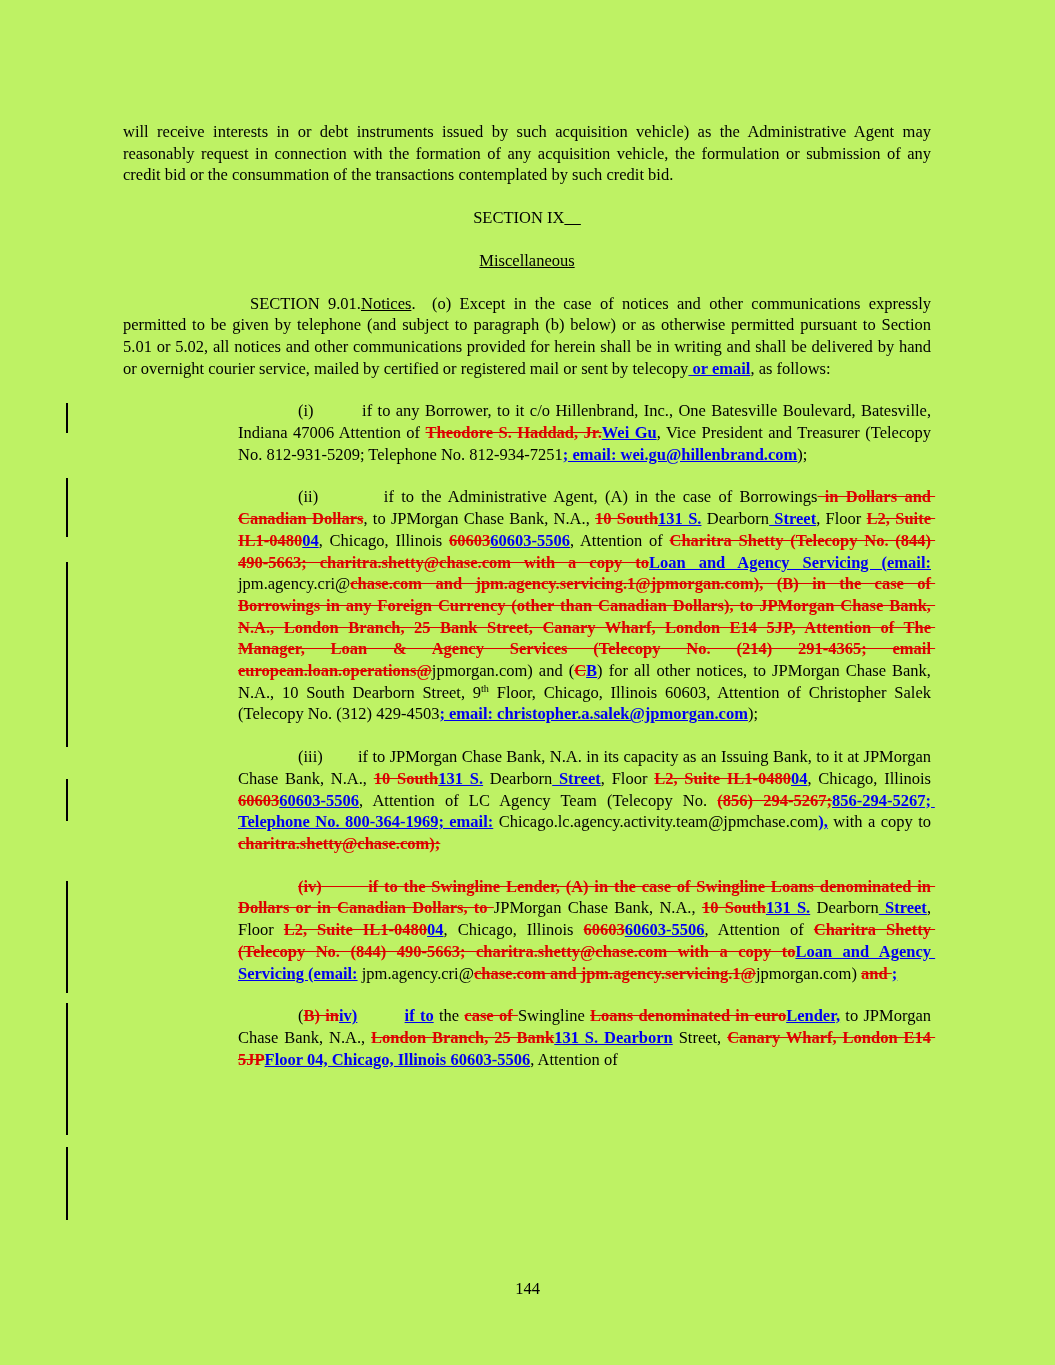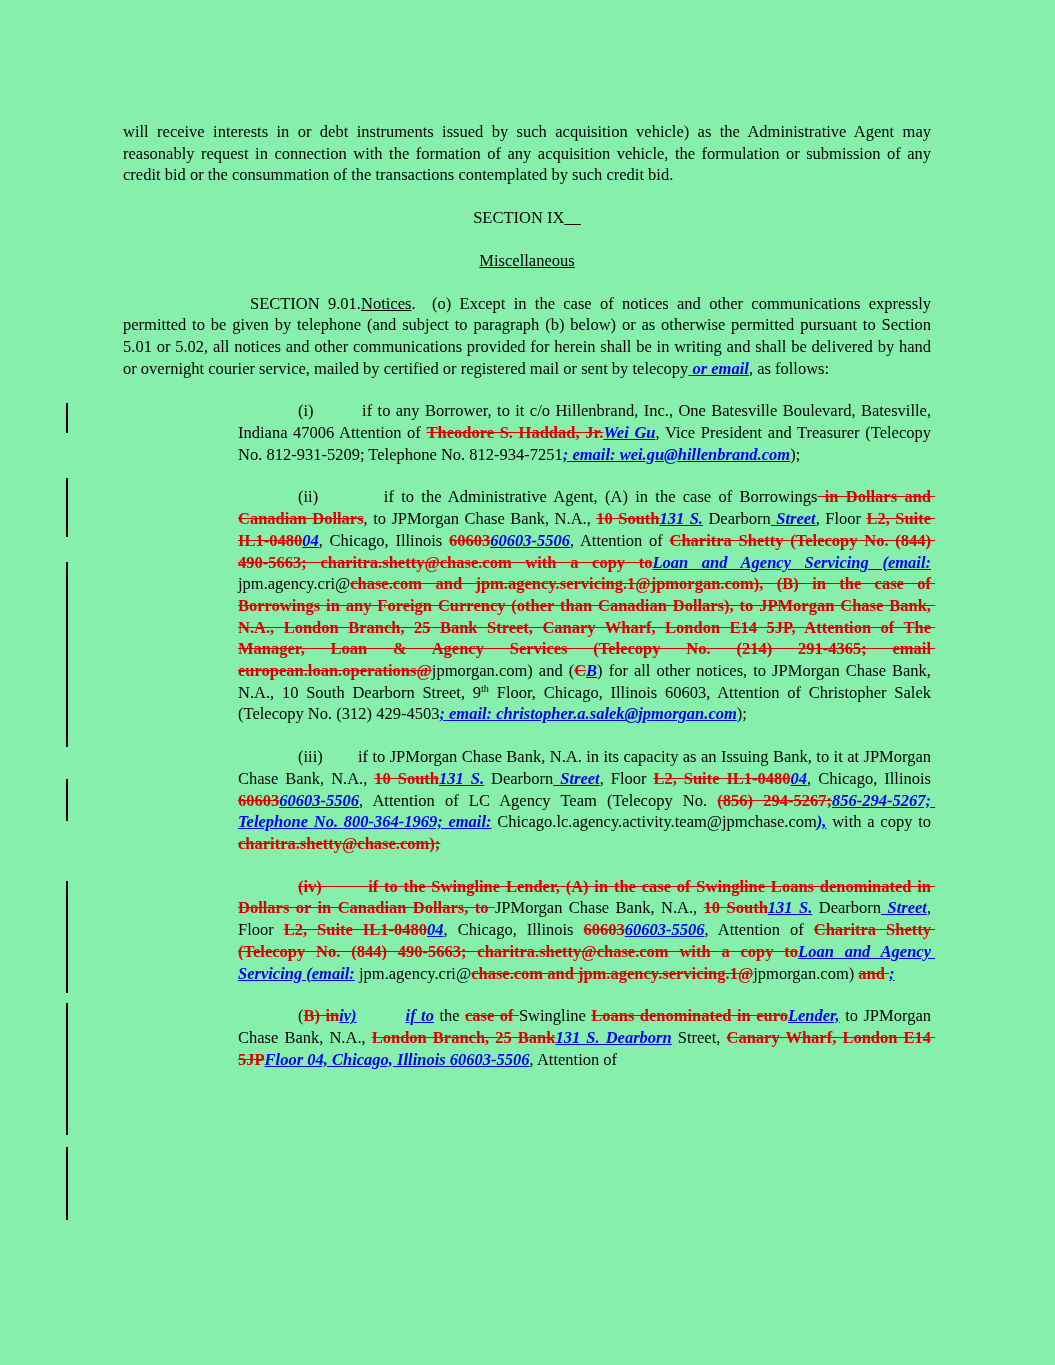--- a/index.html
+++ b/index.html
@@ -1,31 +1,31 @@
 <!DOCTYPE html>
 <html style="--del: #dd0000; --ins: #0000ee;"><head>
 <meta charset="utf-8">
 <style>
   html,body{margin:0;padding:0;background:#ffffff;}
   body{width:1055px;height:1365px;overflow:hidden;position:relative;
        font-family:"Liberation Serif","DejaVu Serif",serif;color:#000;}
-  .page{position:absolute;inset:0;background:#86efac;}
+  .page{position:absolute;inset:0;background:#bef264;}
   .content{position:absolute;left:123px;width:808px;top:121px;}
   .para{margin:0 0 21px 0;text-align:justify;font-size:16.5px;line-height:21.7px;
         text-justify:inter-word;}
   .para.flush{text-indent:0;}
   .para.section{text-indent:127px;}
   .para.list{margin-left:115px;text-indent:60px;}
   .para.center-article{text-align:center;text-indent:0;margin:8px 0 21px 0;}
   .para.center-sub{text-align:center;text-indent:0;}
   .run{white-space:pre-wrap;}
   .r-n{color:#000;}
   .r-u{color:#000;text-decoration:underline;}
   .r-del{color:var(--del,#dd0000);font-weight:bold;text-decoration:line-through;}
-  .r-ins{color:var(--ins,#0000ee);font-weight:bold;text-decoration:underline;font-style:italic;}
+  .r-ins{color:var(--ins,#0000ee);font-weight:bold;text-decoration:underline;}
   .r-sup{vertical-align:super;font-size:0.62em;line-height:0;}
   .changebar{position:absolute;left:66px;width:2px;background:#000;}
   .pagenum{position:absolute;left:0;right:0;top:1278px;text-align:center;
            font-size:16.5px;line-height:21.7px;}
 </style>
 </head>
 <body>
 
 <div class="page">
   <div>
@@ -41,13 +41,14 @@
       <p class="para flush"><span class="run r-n">will receive interests in or debt instruments issued by such acquisition vehicle) as the Administrative Agent may reasonably request in connection with the formation of any acquisition vehicle, the formulation or submission of any credit bid or the consummation of the transactions contemplated by such credit bid.</span></p>
       <p class="para center-article"><span class="run r-n">SECTION IX</span><span class="run r-u">&nbsp;&nbsp;&nbsp;&nbsp;</span></p>
       <p class="para center-sub"><span class="run r-u">Miscellaneous</span></p>
       <p class="para section"><span class="run r-n">SECTION 9.01.</span><span class="run r-u">Notices</span><span class="run r-n">.  (o) Except in the case of notices and other communications expressly permitted to be given by telephone (and subject to paragraph (b) below) or as otherwise permitted pursuant to Section 5.01 or 5.02, all notices and other communications provided for herein shall be in writing and shall be delivered by hand or overnight courier service, mailed by certified or registered mail or sent by telecopy</span><span class="run r-ins"> or email</span><span class="run r-n">, as follows:</span></p>
       <p class="para list"><span class="run r-n">(i)</span><span class="run r-n">&nbsp;&nbsp;&nbsp;&nbsp;&nbsp;&nbsp;&nbsp;&nbsp;&nbsp;</span><span class="run r-n">if to any Borrower, to it c/o Hillenbrand, Inc., One Batesville Boulevard, Batesville, Indiana 47006 Attention of </span><span class="run r-del">Theodore S. Haddad, Jr.</span><span class="run r-ins">Wei Gu</span><span class="run r-n">, Vice President and Treasurer (Telecopy No. 812-931-5209; Telephone No. 812-934-7251</span><span class="run r-ins">; email: wei.gu@hillenbrand.com</span><span class="run r-n">);</span></p>
       <p class="para list"><span class="run r-n">(ii)</span><span class="run r-n">&nbsp;&nbsp;&nbsp;&nbsp;&nbsp;&nbsp;&nbsp;&nbsp;&nbsp;</span><span class="run r-n">if to the Administrative Agent, (A) in the case of Borrowings</span><span class="run r-del"> in Dollars and Canadian Dollars</span><span class="run r-n">, to JPMorgan Chase Bank, N.A., </span><span class="run r-del">10 South</span><span class="run r-ins">131 S.</span><span class="run r-n"> Dearborn</span><span class="run r-ins"> Street</span><span class="run r-n">, Floor </span><span class="run r-del">L2, Suite IL1-0480</span><span class="run r-ins">04</span><span class="run r-n">, Chicago, Illinois </span><span class="run r-del">60603</span><span class="run r-ins">60603-5506</span><span class="run r-n">, Attention of </span><span class="run r-del">Charitra Shetty (Telecopy No. (844) 490-5663; charitra.shetty@chase.com with a copy to</span><span class="run r-ins">Loan and Agency Servicing (email:</span><span class="run r-n"> jpm.agency.cri@</span><span class="run r-del">chase.com and jpm.agency.servicing.1@jpmorgan.com), (B) in the case of Borrowings in any Foreign Currency (other than Canadian Dollars), to JPMorgan Chase Bank, N.A., London Branch, 25 Bank Street, Canary Wharf, London E14 5JP, Attention of The Manager, Loan &amp; Agency Services (Telecopy No. (214) 291-4365; email european.loan.operations@</span><span class="run r-n">jpmorgan.com) and (</span><span class="run r-del">C</span><span class="run r-ins">B</span><span class="run r-n">) for all other notices, to JPMorgan Chase Bank, N.A., 10 South Dearborn Street, 9</span><span class="run r-sup">th</span><span class="run r-n"> Floor, Chicago, Illinois 60603, Attention of Christopher Salek (Telecopy No. (312) 429-4503</span><span class="run r-ins">; email: christopher.a.salek@jpmorgan.com</span><span class="run r-n">);</span></p>
       <p class="para list"><span class="run r-n">(iii)</span><span class="run r-n">&nbsp;&nbsp;&nbsp;&nbsp;&nbsp;&nbsp;&nbsp;&nbsp;</span><span class="run r-n">if to JPMorgan Chase Bank, N.A. in its capacity as an Issuing Bank, to it at JPMorgan Chase Bank, N.A., </span><span class="run r-del">10 South</span><span class="run r-ins">131 S.</span><span class="run r-n"> Dearborn</span><span class="run r-ins"> Street</span><span class="run r-n">, Floor </span><span class="run r-del">L2, Suite IL1-0480</span><span class="run r-ins">04</span><span class="run r-n">, Chicago, Illinois </span><span class="run r-del">60603</span><span class="run r-ins">60603-5506</span><span class="run r-n">, Attention of LC Agency Team (Telecopy No. </span><span class="run r-del">(856) 294-5267;</span><span class="run r-ins">856-294-5267; Telephone No. 800-364-1969; email:</span><span class="run r-n"> Chicago.lc.agency.activity.team@jpmchase.com</span><span class="run r-ins">),</span><span class="run r-n"> with a copy to </span><span class="run r-del">charitra.shetty@chase.com);</span></p>
       <p class="para list"><span class="run r-del">(iv)</span><span class="run r-del">&nbsp;&nbsp;&nbsp;&nbsp;&nbsp;&nbsp;&nbsp;&nbsp;</span><span class="run r-del">if to the Swingline Lender, (A) in the case of Swingline Loans denominated in Dollars or in Canadian Dollars, to </span><span class="run r-n">JPMorgan Chase Bank, N.A., </span><span class="run r-del">10 South</span><span class="run r-ins">131 S.</span><span class="run r-n"> Dearborn</span><span class="run r-ins"> Street</span><span class="run r-n">, Floor </span><span class="run r-del">L2, Suite IL1-0480</span><span class="run r-ins">04</span><span class="run r-n">, Chicago, Illinois </span><span class="run r-del">60603</span><span class="run r-ins">60603-5506</span><span class="run r-n">, Attention of </span><span class="run r-del">Charitra Shetty (Telecopy No. (844) 490-5663; charitra.shetty@chase.com with a copy to</span><span class="run r-ins">Loan and Agency Servicing (email:</span><span class="run r-n"> jpm.agency.cri@</span><span class="run r-del">chase.com and jpm.agency.servicing.1@</span><span class="run r-n">jpmorgan.com) </span><span class="run r-del">and </span><span class="run r-ins">;</span></p>
       <p class="para list"><span class="run r-n">(</span><span class="run r-del">B) in</span><span class="run r-ins">iv)</span><span class="run r-n">&nbsp;&nbsp;&nbsp;&nbsp;&nbsp;&nbsp;&nbsp;&nbsp;&nbsp;</span><span class="run r-ins">if to</span><span class="run r-n"> the </span><span class="run r-del">case of </span><span class="run r-n">Swingline </span><span class="run r-del">Loans denominated in euro</span><span class="run r-ins">Lender,</span><span class="run r-n"> to JPMorgan Chase Bank, N.A., </span><span class="run r-del">London Branch, 25 Bank</span><span class="run r-ins">131 S. Dearborn</span><span class="run r-n"> Street, </span><span class="run r-del">Canary Wharf, London E14 5JP</span><span class="run r-ins">Floor 04, Chicago, Illinois 60603-5506</span><span class="run r-n">, Attention of</span></p>
     </div>
+  <div class="pagenum">144</div>
 </div>
 
 </body></html>

